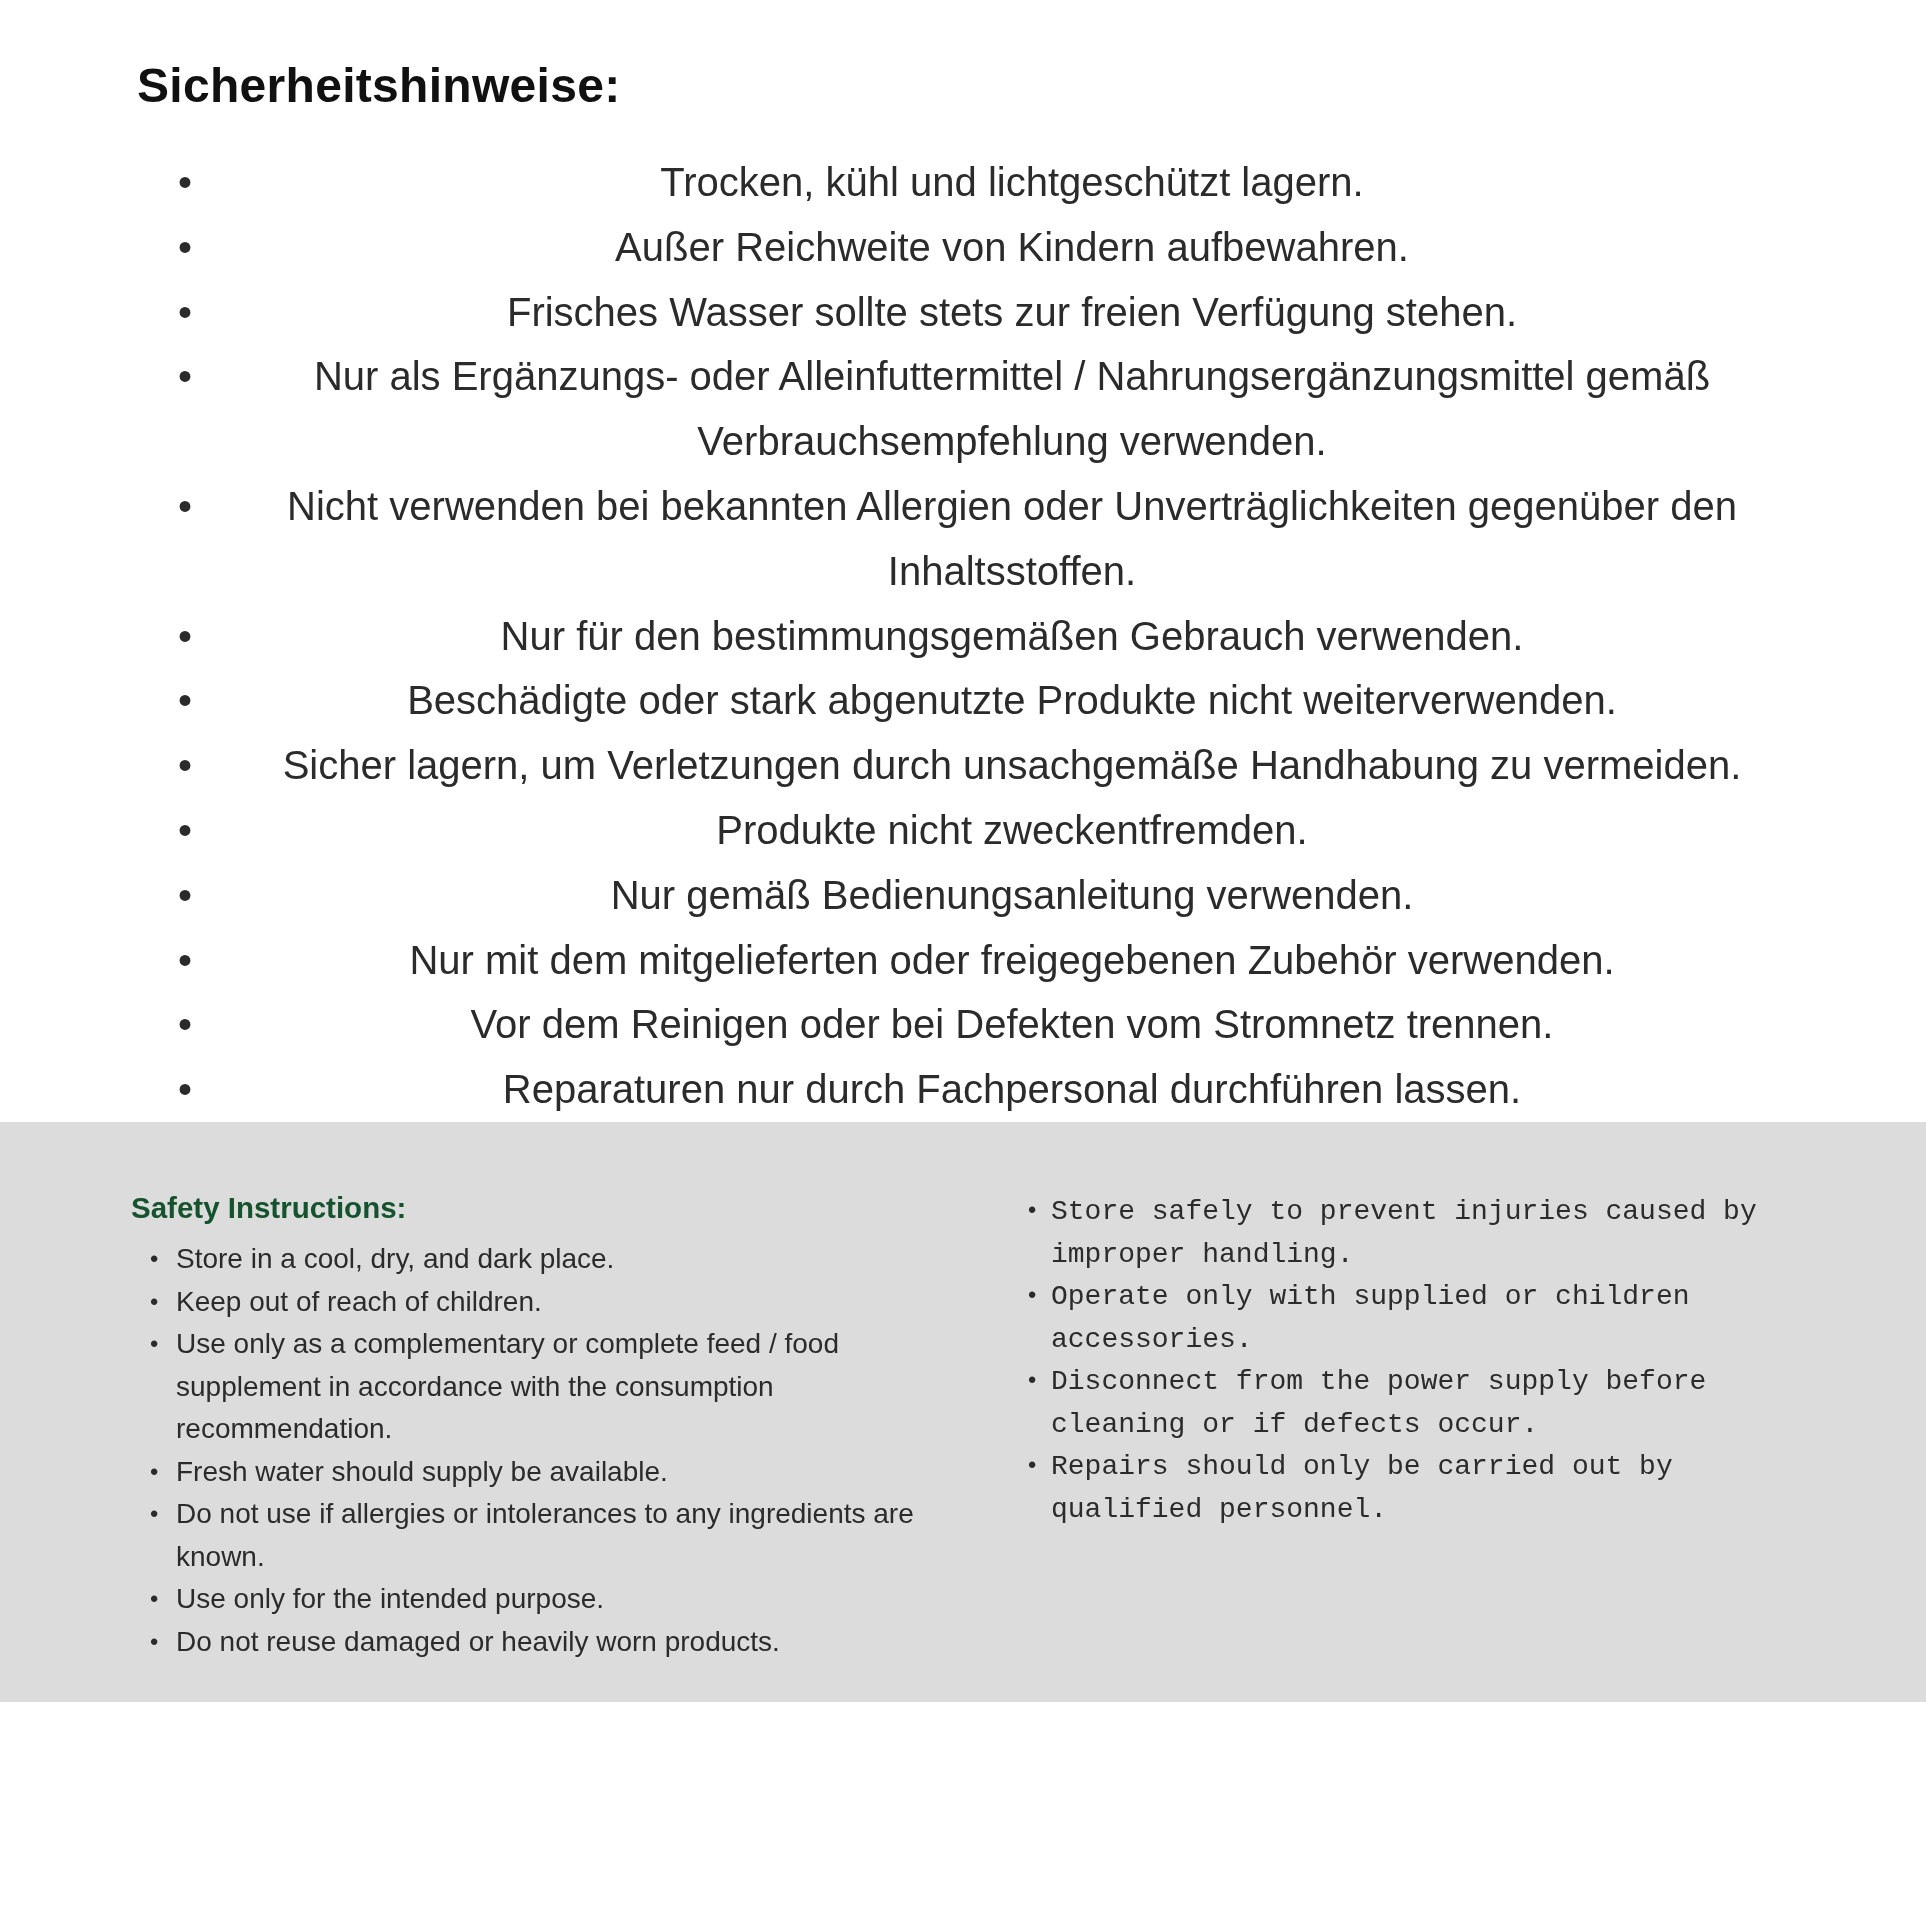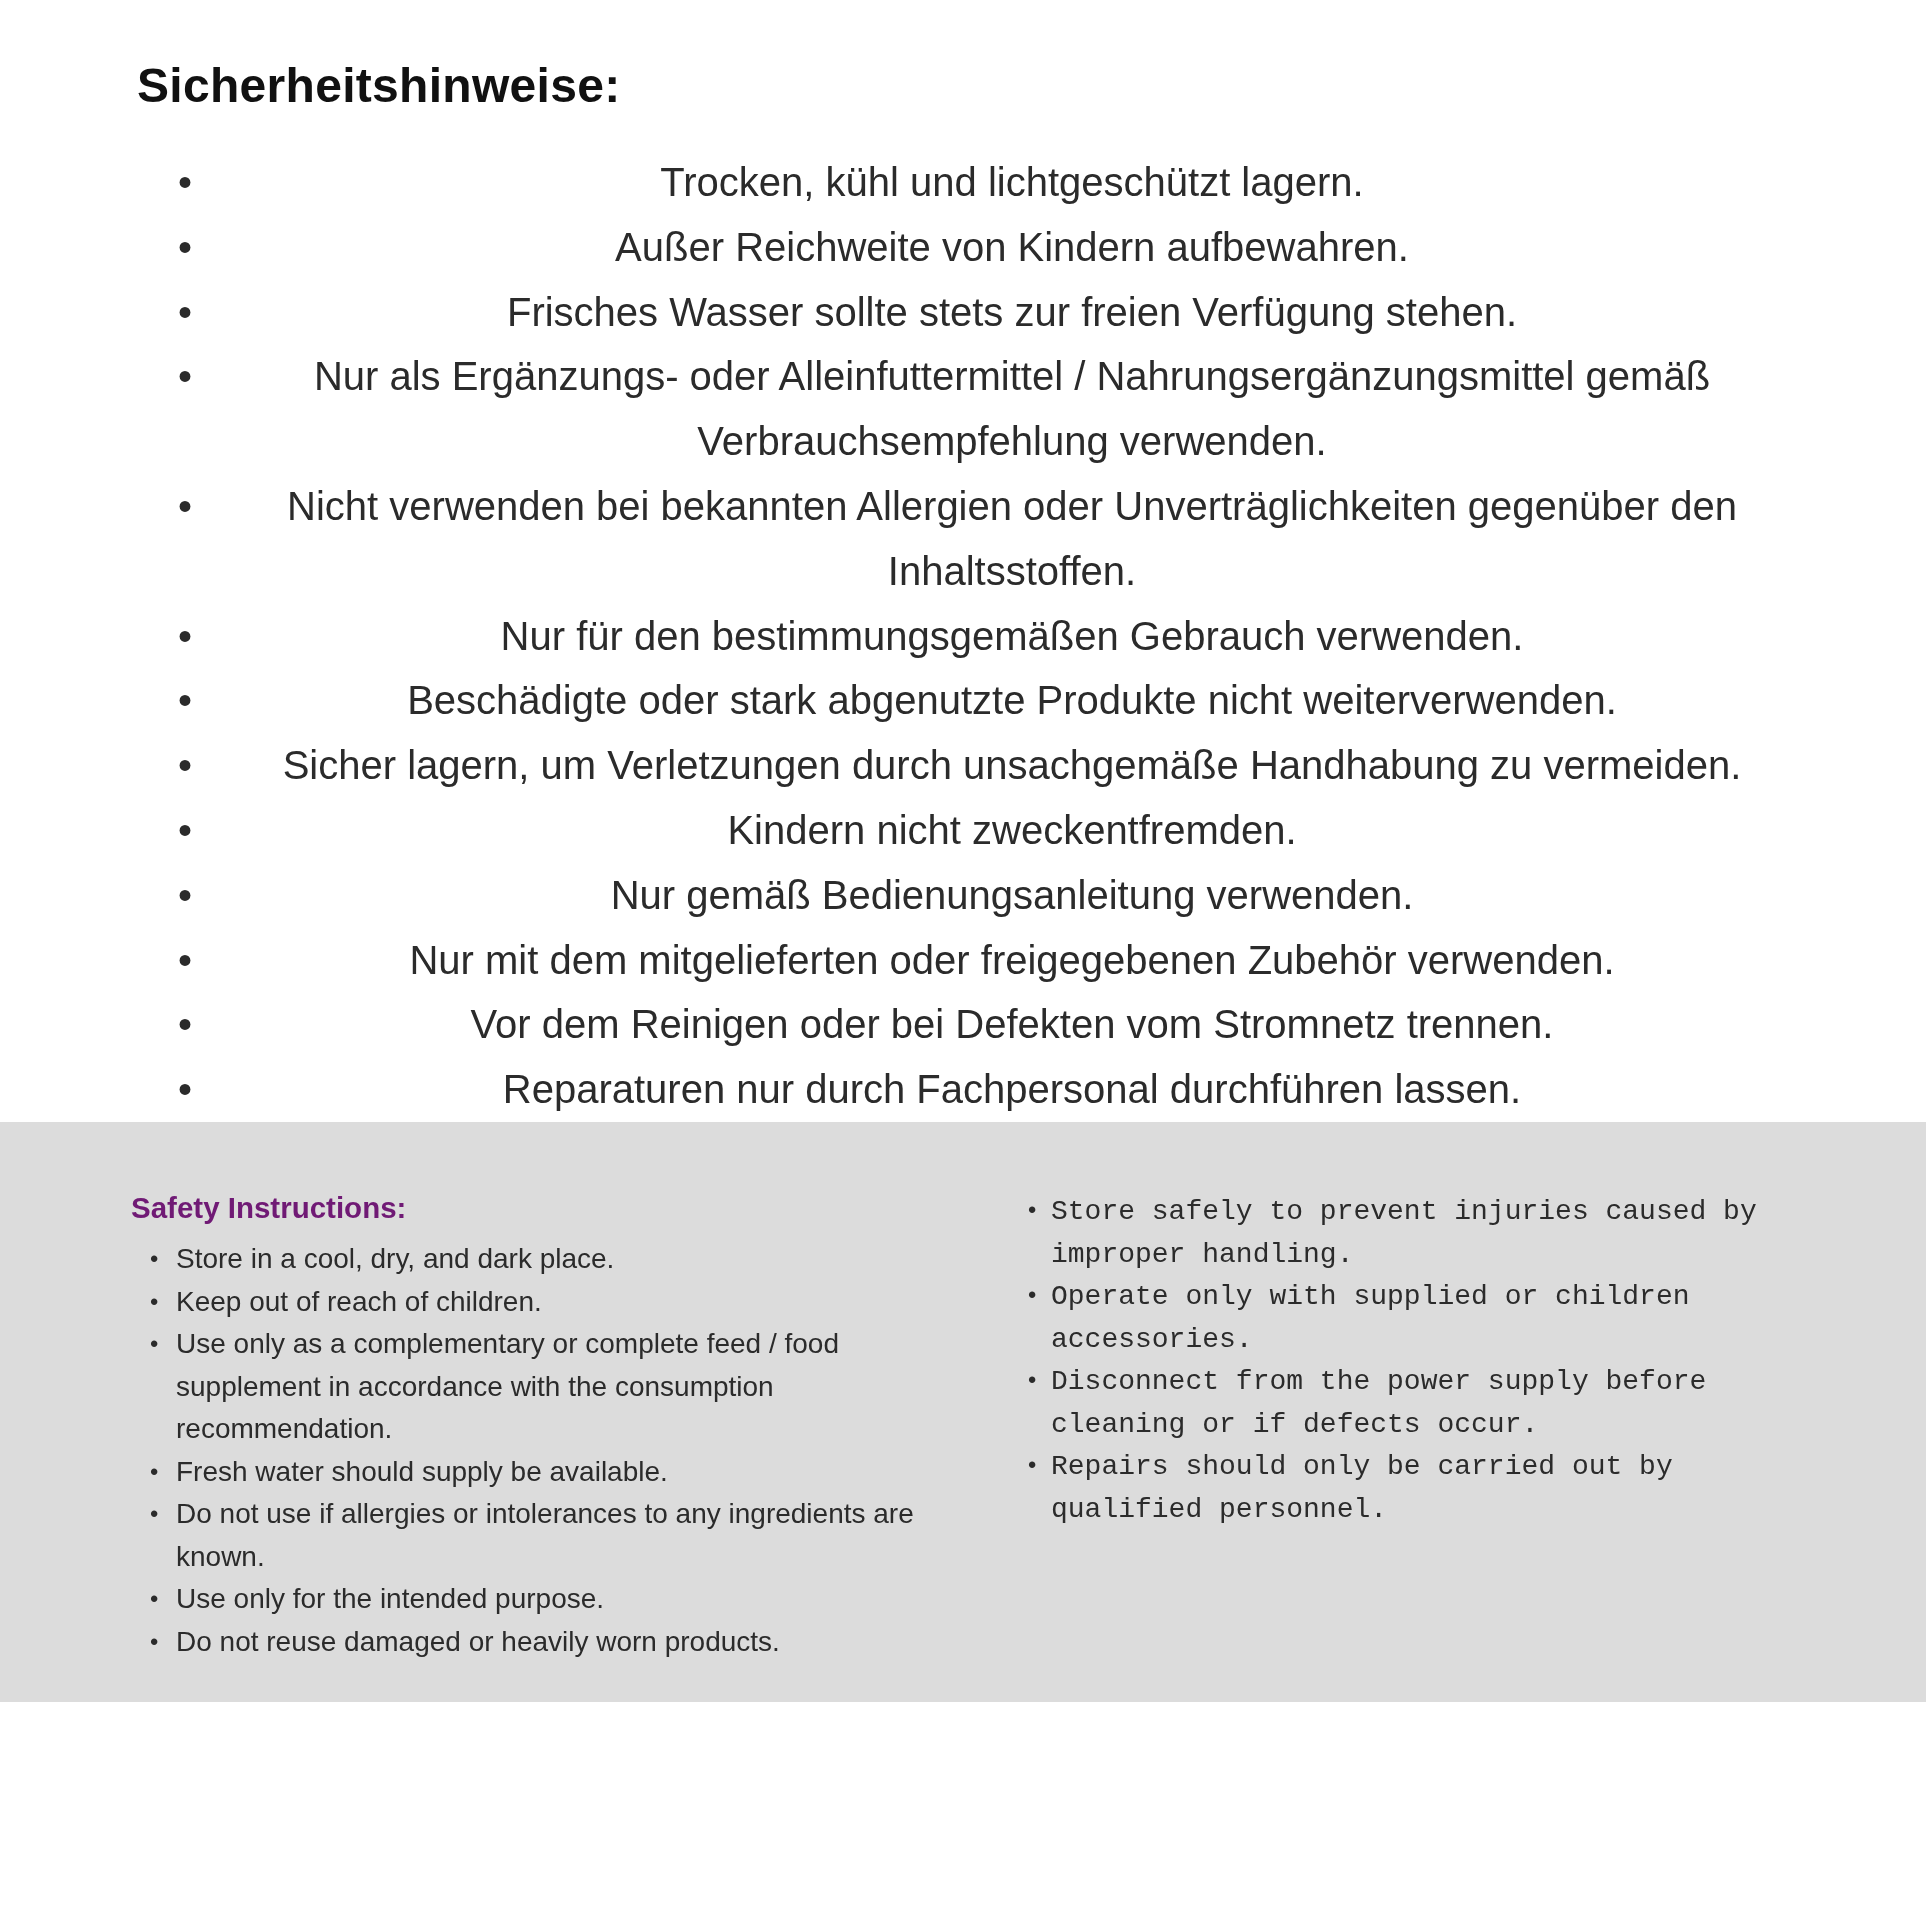--- a/index.html
+++ b/index.html
@@ -60,21 +60,21 @@
     gap: 83px;
     align-items: flex-start;
   }
   .en-col {
     flex: 1 1 0;
     min-width: 0;
   }
   .en-title {
     font-size: 29.5px;
     font-weight: 700;
-    color: #701a75;
+    color: #14532d;
     margin: 0 0 13px 0;
   }
   .en-list {
     list-style: none;
     margin: 0 0 0 19px;
     padding: 0;
     font-size: 28px;
     line-height: 1.52;
     color: #2b2b2b;
   }
@@ -103,21 +103,21 @@
   <h1 class="de-title">Sicherheitshinweise:</h1>
   <ul class="de-list">
     <li>Trocken, kühl und lichtgeschützt lagern.</li>
     <li>Außer Reichweite von Kindern aufbewahren.</li>
     <li>Frisches Wasser sollte stets zur freien Verfügung stehen.</li>
     <li>Nur als Ergänzungs- oder Alleinfuttermittel / Nahrungsergänzungsmittel gemäß Verbrauchsempfehlung verwenden.</li>
     <li>Nicht verwenden bei bekannten Allergien oder Unverträglichkeiten gegenüber den Inhaltsstoffen.</li>
     <li>Nur für den bestimmungsgemäßen Gebrauch verwenden.</li>
     <li>Beschädigte oder stark abgenutzte Produkte nicht weiterverwenden.</li>
     <li>Sicher lagern, um Verletzungen durch unsachgemäße Handhabung zu vermeiden.</li>
-    <li>Kindern nicht zweckentfremden.</li>
+    <li>Produkte nicht zweckentfremden.</li>
     <li>Nur gemäß Bedienungsanleitung verwenden.</li>
     <li>Nur mit dem mitgelieferten oder freigegebenen Zubehör verwenden.</li>
     <li>Vor dem Reinigen oder bei Defekten vom Stromnetz trennen.</li>
     <li>Reparaturen nur durch Fachpersonal durchführen lassen.</li>
   </ul>
 </section>
 
 <section class="en-band">
   <div class="en-col en-col-left">
     <h2 class="en-title">Safety Instructions:</h2>

